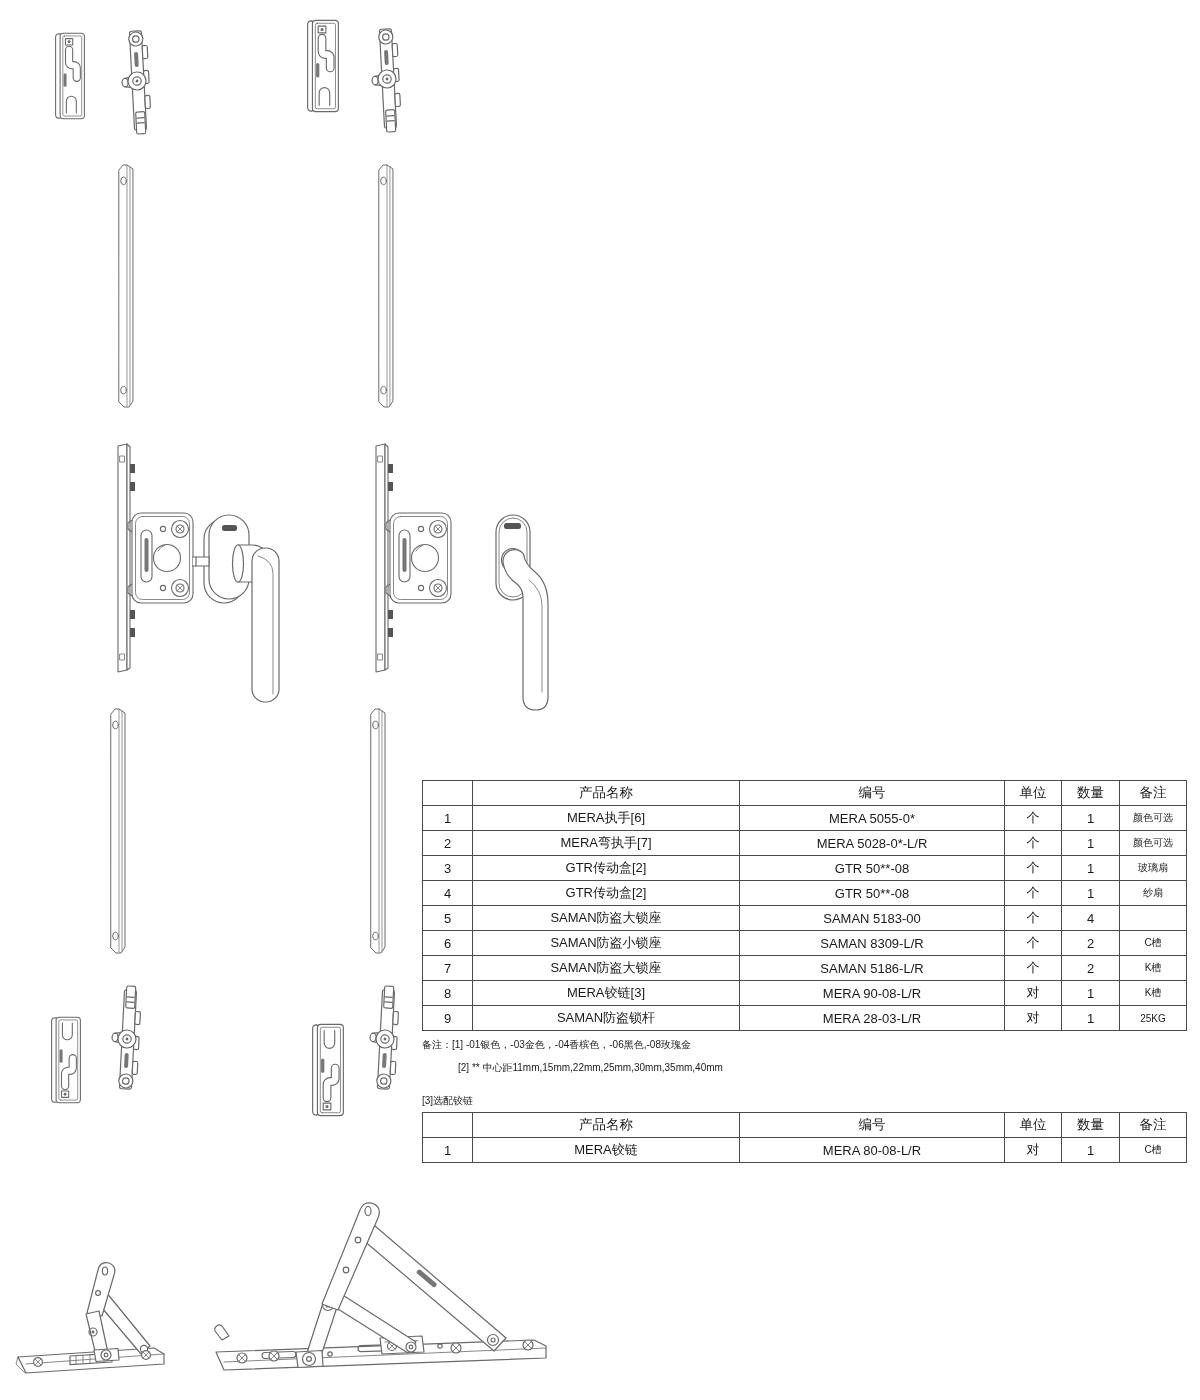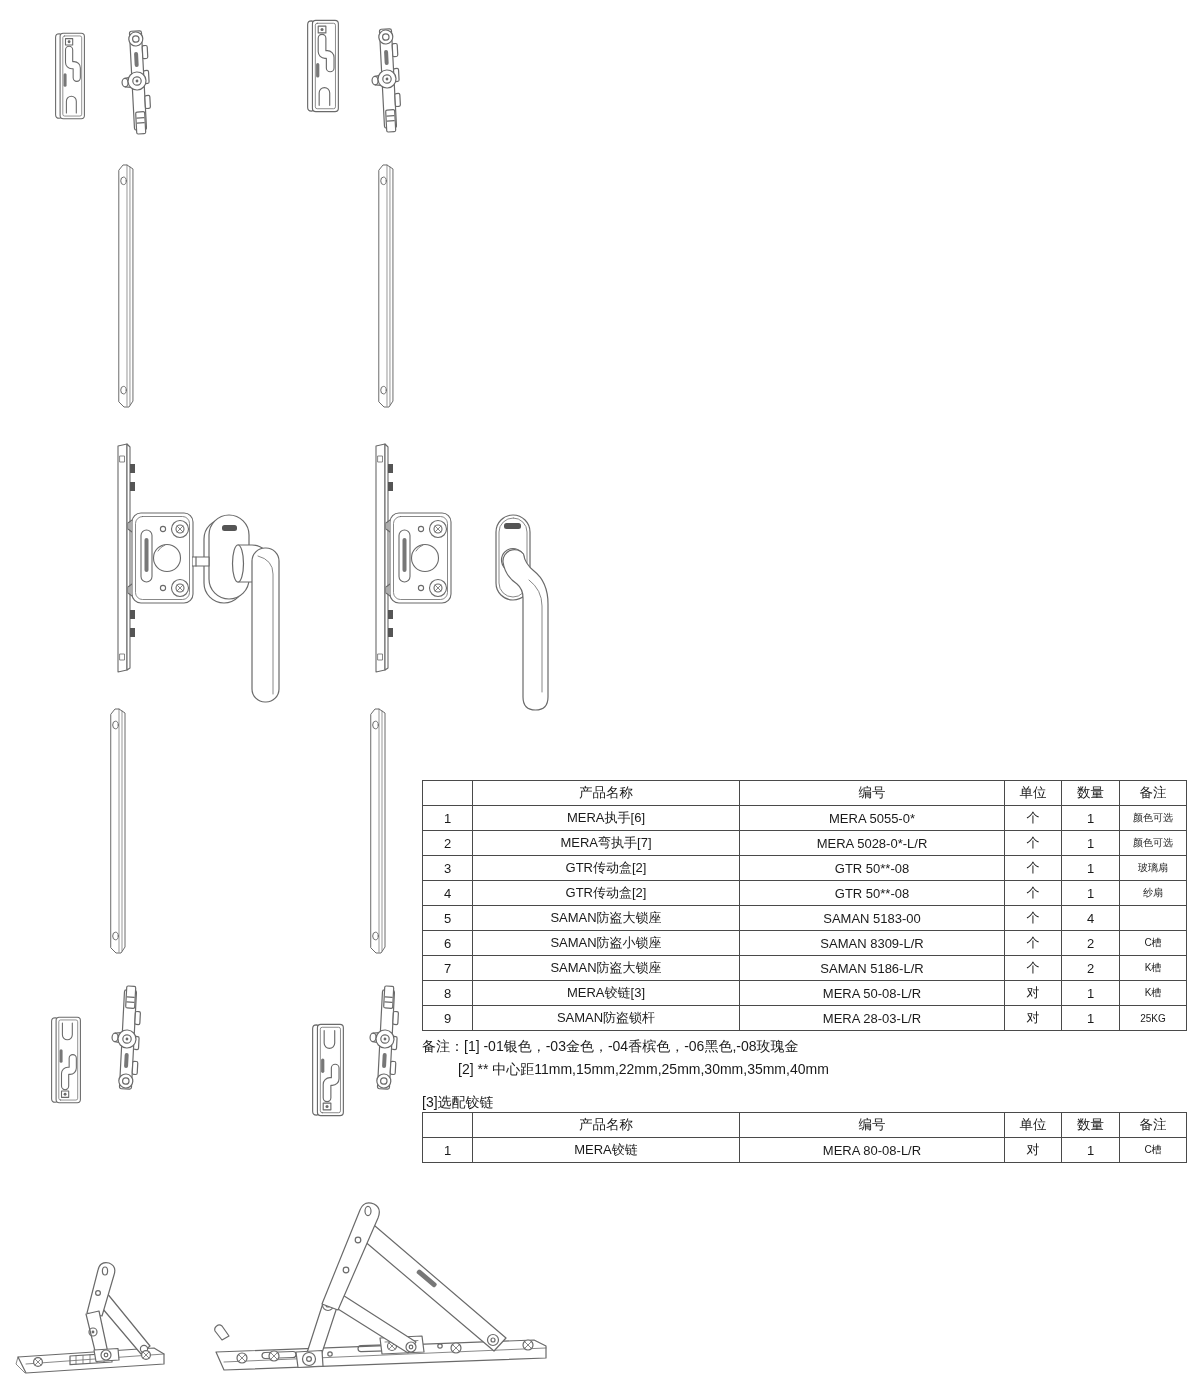--- a/index.html
+++ b/index.html
@@ -15,21 +15,21 @@
     font-size:13px;text-align:center;background:#fff;
   }
   .spec th,.spec td{
     border:1px solid #4a4a4a;height:24px;padding:0 2px;overflow:hidden;
     white-space:nowrap;font-weight:normal;vertical-align:middle;
   }
   .spec thead th{font-size:13.5px;margin-top:28px;}
   .spec tbody td:last-child{font-size:10px;}
   #table1{left:422px;top:780px;width:764px;}
   #table2{left:422px;top:1112px;width:764px;}
-  .note-line{position:absolute;font-size:14px;white-space:nowrap;}
+  .note-line{position:absolute;font-size:10px;white-space:nowrap;}
   #note1{left:422px;top:1038px;}
   #note2{left:458px;top:1061px;}
   #note3{left:422px;top:1094px;}
 </style>
 </head>
 <body>
 
 <svg width="0" height="0" style="position:absolute" aria-hidden="true">
 <defs>
 
@@ -366,21 +366,21 @@
         <td>7</td>
         <td>SAMAN防盗大锁座</td>
         <td>SAMAN 5186-L/R</td>
         <td>个</td>
         <td>2</td>
         <td>K槽</td>
       </tr>
       <tr>
         <td>8</td>
         <td>MERA铰链[3]</td>
-        <td>MERA 50-08-L/R</td>
+        <td>MERA 90-08-L/R</td>
         <td>对</td>
         <td>1</td>
         <td>K槽</td>
       </tr>
       <tr>
         <td>9</td>
         <td>SAMAN防盗锁杆</td>
         <td>MERA 28-03-L/R</td>
         <td>对</td>
         <td>1</td>

